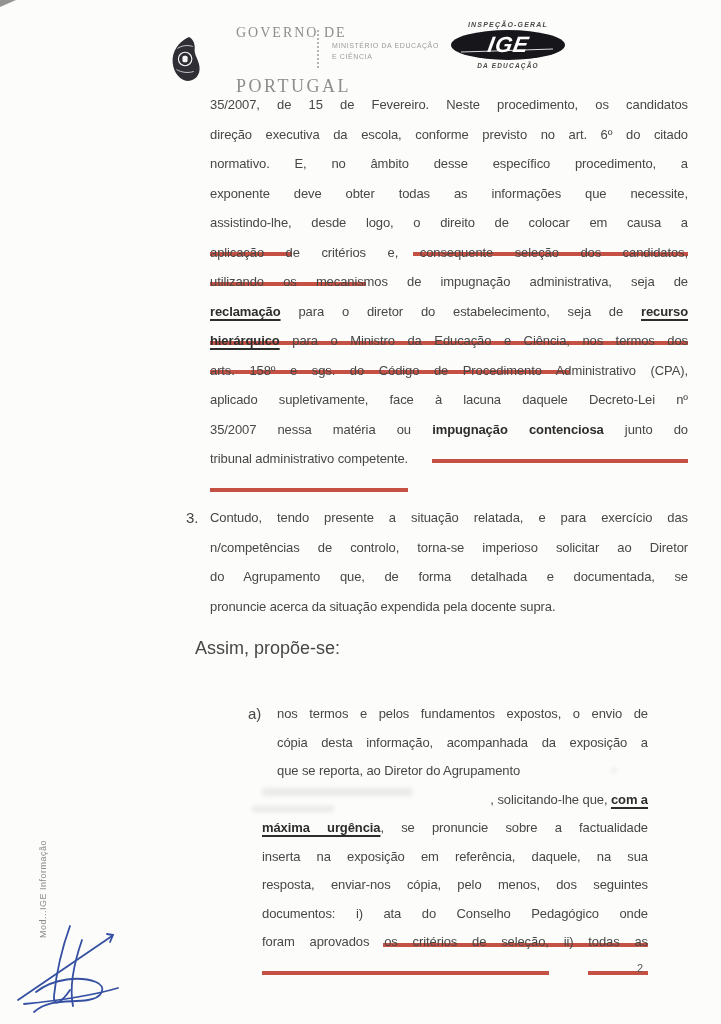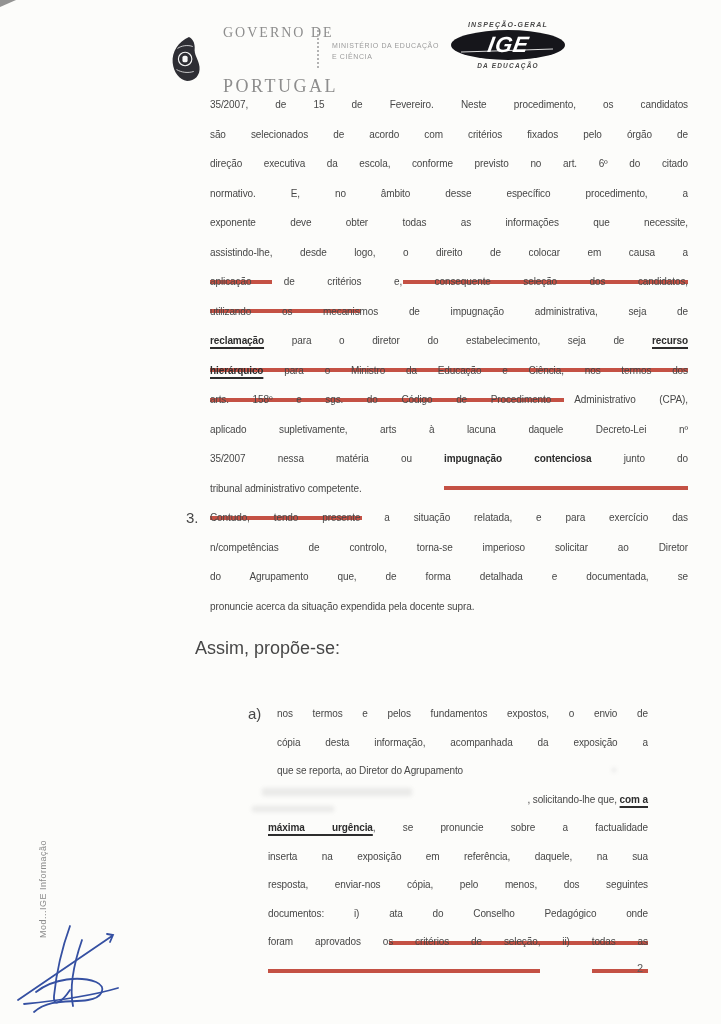--- a/index.html
+++ b/index.html
@@ -1,48 +1,48 @@
 <!DOCTYPE html>
 <html><head>
 <meta charset="utf-8">
 <style>
   html,body{margin:0;padding:0;background:#e8e8e8;}
   .page{position:relative;width:721px;height:1024px;background:#fcfcfa;overflow:hidden;
         font-family:"Liberation Sans",sans-serif;color:#484848;}
   
-  .hdr-gov{position:absolute;left:168px;top:26px;display:flex;align-items:center;gap:15px;}
+  .hdr-gov{position:absolute;left:168px;top:26px;display:flex;align-items:center;gap:28px;}
   .gov-text{font-family:"Liberation Serif",serif;color:#8d8d8d;line-height:1.05;}
   .gov-l1{font-size:14px;letter-spacing:2px;}
   .gov-l2{font-size:18px;letter-spacing:2.5px;margin-top:36px;}
   .hdr-div{position:absolute;left:317px;top:30px;height:38px;border-left:2px dotted #b3b3b3;}
   .hdr-min{position:absolute;left:332px;top:40px;font-size:7px;color:#9b9b9b;
            letter-spacing:.6px;line-height:11px;}
   .hdr-ige{position:absolute;left:443px;top:21px;width:130px;text-align:center;}
   .ige-top{font-size:7px;font-style:italic;color:#4a4a4a;letter-spacing:1.2px;font-weight:bold;}
   .ige-oval{width:114px;height:30px;background:#16161b;border-radius:50%;margin:2px auto;
             position:relative;display:flex;align-items:center;justify-content:center;}
   .ige-oval::after{content:"";position:absolute;left:10px;right:12px;top:68%;height:1px;
             background:rgba(255,255,255,.85);transform:rotate(-2deg);}
   .ige-txt{color:#fff;font-style:italic;font-weight:bold;font-size:22px;
            transform:skewX(-10deg);letter-spacing:1px;}
   .ige-bottom{font-size:6.5px;font-style:italic;color:#4a4a4a;letter-spacing:1.2px;font-weight:bold;}
   .corner-mark{position:absolute;left:0;top:0;width:0;height:0;
            border-top:7px solid rgba(60,60,60,.55);border-right:16px solid transparent;}
   
-  .block{position:absolute;font-size:10px;letter-spacing:-0.1px;color:#474747;}
+  .block{position:absolute;font-size:13px;letter-spacing:-0.1px;color:#474747;}
   .para2{left:210px;top:90px;width:478px;}
   .item3{left:210px;top:503px;width:478px;}
   .itema{left:248px;top:700px;width:400px;}
   .para2 .line,.item3 .line{height:29.5px;line-height:29.5px;}
   .itema .line{height:28.5px;line-height:28.5px;}
   .line{white-space:normal;}
   .just{text-align:justify;}
   .just::after{content:"";display:inline-block;width:100%;height:0;}
   .ind1{margin-left:29px;}
-  .ind2{margin-left:20px;}
+  .ind2{margin-left:14px;}
   .rightline{text-align:right;}
   .marker{position:absolute;font-size:15px;color:#474747;}
   .m3{left:186px;top:503px;line-height:29.5px;}
   .ma{left:248px;top:700px;line-height:28.5px;}
   .assim{position:absolute;left:195px;top:638px;font-size:18px;color:#474747;}
   .b{font-weight:bold;color:#2d2d2d;}
   .bu{text-decoration:underline;text-underline-offset:3px;text-decoration-thickness:1.5px;}
   .ru{border-bottom:4px solid rgba(190,62,48,.9);padding-bottom:22px;}
   
   .trace{position:absolute;background:#a9a9a9;opacity:.22;filter:blur(2px);}
@@ -84,31 +84,30 @@
   <div class="hdr-ige">
     <div class="ige-top">INSPEÇÃO-GERAL</div>
     <div class="ige-oval">
       <span class="ige-txt">IGE</span>
     </div>
     <div class="ige-bottom">DA EDUCAÇÃO</div>
   </div>
 
   <div class="block para2">
       <div class="line just"><span class="">35/2007, de 15 de Fevereiro. Neste procedimento, os candidatos</span></div>
-      <div class="line just"><span class="">são selecionados de acordo com critérios fixados pelo órgão de</span></div>
       <div class="line just"><span class="">direção executiva da escola, conforme previsto no art. 6º do citado</span></div>
       <div class="line just"><span class="">normativo. E, no âmbito desse específico procedimento, a</span></div>
       <div class="line just"><span class="">exponente deve obter todas as informações que necessite,</span></div>
       <div class="line just"><span class="ru">assistindo-lhe,</span><span class=""> desde logo, </span><span class="ru">o direito de colocar em causa a</span></div>
       <div class="line just"><span class="ru">aplicação de critérios</span><span class=""> e, consequente seleção dos candidatos,</span></div>
       <div class="line just"><span class="">utilizando os mecanismos de impugnação administrativa, seja de</span></div>
       <div class="line just"><span class="b bu ru">reclamação</span><span class="ru"> para o diretor do estabelecimento, seja de </span><span class="b bu ru">recurso</span></div>
       <div class="line just"><span class="b bu ru">hierárquico</span><span class="ru"> para o Ministro da Educação e Ciência,</span><span class=""> nos termos dos</span></div>
       <div class="line just"><span class="">arts. 158º e sgs. do Código de Procedimento Administrativo (CPA),</span></div>
-      <div class="line just"><span class="">aplicado supletivamente, arts à lacuna daquele Decreto-Lei nº</span></div>
+      <div class="line just"><span class="">aplicado supletivamente, face à lacuna daquele Decreto-Lei nº</span></div>
       <div class="line just"><span class="">35/2007 nessa matéria ou </span><span class="b ru">impugnação contenciosa</span><span class="ru"> junto do</span></div>
       <div class="line"><span class="ru">tribunal administrativo competente.</span></div>
     </div>
   <div class="marker m3">3.</div>
   <div class="block item3">
       <div class="line just"><span class="">Contudo, tendo presente a situação relatada, e para exercício das</span></div>
       <div class="line just"><span class="">n/competências de controlo, torna-se imperioso solicitar ao Diretor</span></div>
       <div class="line just"><span class="">do Agrupamento que, de forma detalhada e documentada, se</span></div>
       <div class="line"><span class="">pronuncie acerca da situação expendida pela docente supra.</span></div>
     </div>

